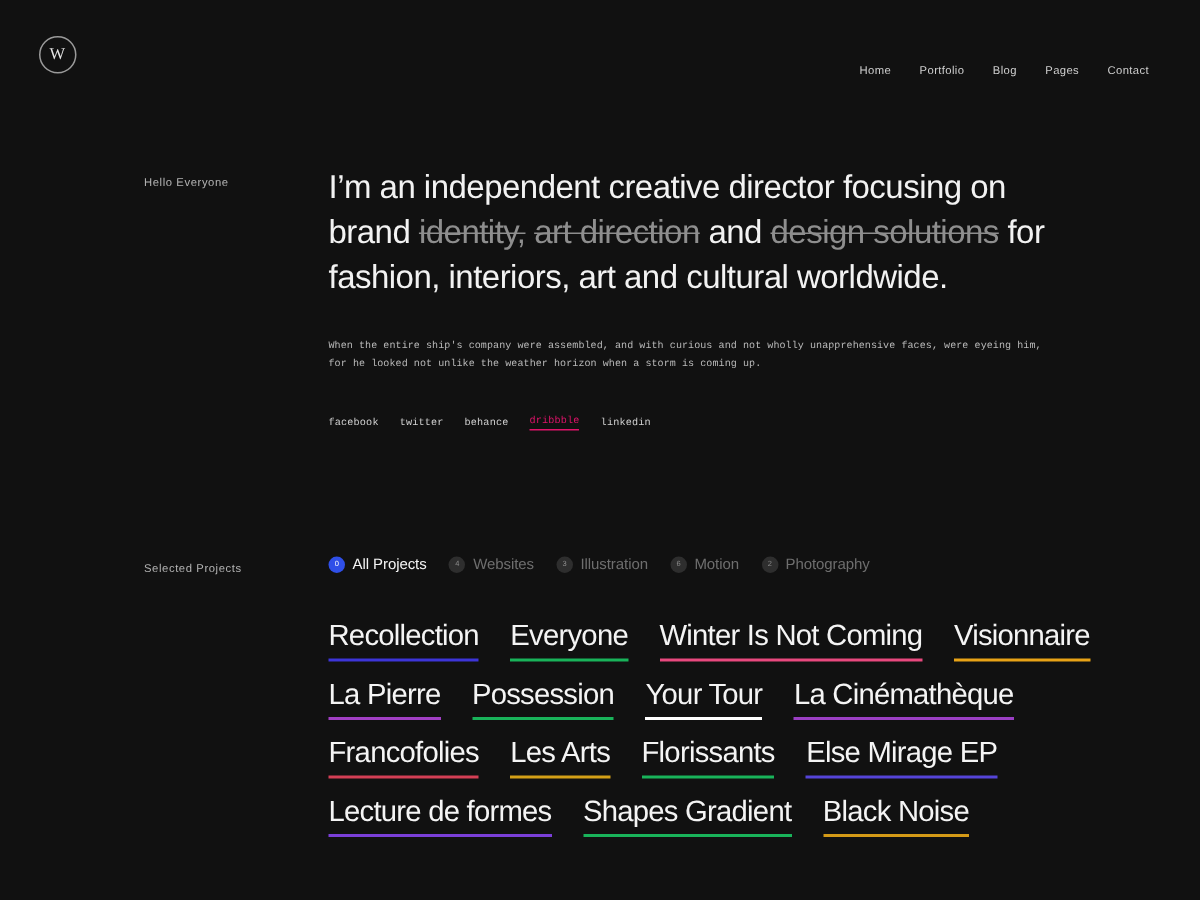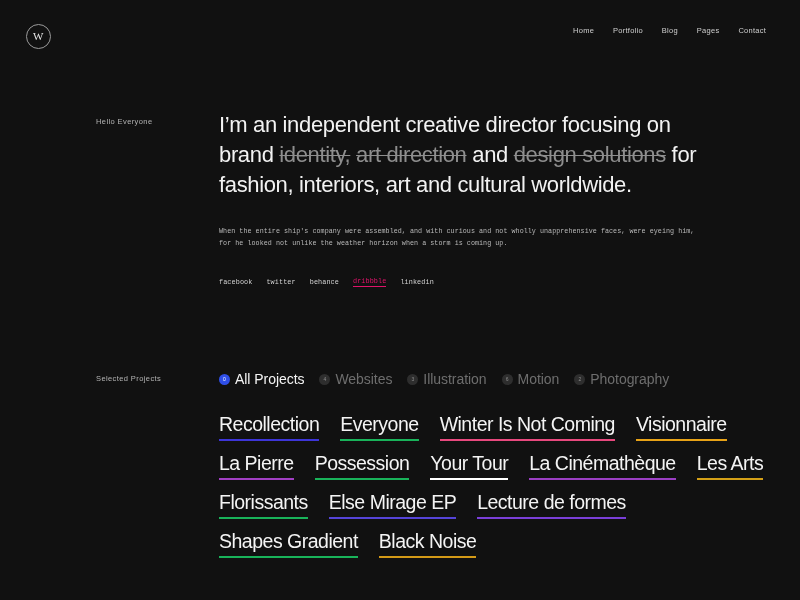--- a/index.html
+++ b/index.html
@@ -39,21 +39,21 @@
   .logo-mark {
     font-family: "Liberation Serif", serif;
     font-size: 11px;
     color: #e6e6e6;
     line-height: 1;
     letter-spacing: .5px;
   }
   .nav {
     position: absolute;
     right: 34px;
-    top: 26px;
+    top: 42px;
     display: flex;
     gap: 19px;
     align-items: center;
   }
   .nav-link {
     font-size: 7.5px;
     color: #cfcfcf;
     letter-spacing: .25px;
     text-decoration: none;
     cursor: pointer;
@@ -147,21 +147,21 @@
     display: flex;
     align-items: center;
     justify-content: center;
     line-height: 1;
   }
   .filter.active .badge {
     background: #2f4fe8;
     color: #ffffff;
   }
   .filter-label {
-    font-size: 14px;
+    font-size: 10px;
     color: #6e6e6e;
     letter-spacing: -.05px;
     white-space: nowrap;
   }
   .filter.active .filter-label {
     color: #f4f4f4;
   }
 
   
   .projects {
@@ -243,19 +243,20 @@
 
 <div class="projects">
   <a class="project" style="border-bottom-color: rgb(61, 53, 216);">Recollection</a>
   <a class="project" style="border-bottom-color: rgb(25, 179, 90);">Everyone</a>
   <a class="project" style="border-bottom-color: rgb(232, 73, 126);">Winter Is Not Coming</a>
   <a class="project" style="border-bottom-color: rgb(232, 163, 23);">Visionnaire</a>
   <a class="project" style="border-bottom-color: rgb(161, 63, 196);">La Pierre</a>
   <a class="project" style="border-bottom-color: rgb(25, 179, 90);">Possession</a>
   <a class="project" style="border-bottom-color: rgb(255, 255, 255);">Your Tour</a>
   <a class="project" style="border-bottom-color: rgb(155, 63, 196);">La Cinémathèque</a>
+  <a class="project" style="border-bottom-color: rgb(212, 63, 85);">Francofolies</a>
   <a class="project" style="border-bottom-color: rgb(212, 160, 23);">Les Arts</a>
   <a class="project" style="border-bottom-color: rgb(25, 179, 90);">Florissants</a>
   <a class="project" style="border-bottom-color: rgb(85, 68, 216);">Else Mirage EP</a>
   <a class="project" style="border-bottom-color: rgb(122, 63, 216);">Lecture de formes</a>
   <a class="project" style="border-bottom-color: rgb(25, 179, 90);">Shapes Gradient</a>
   <a class="project" style="border-bottom-color: rgb(212, 154, 23);">Black Noise</a>
 </div>
 
 </body></html>

